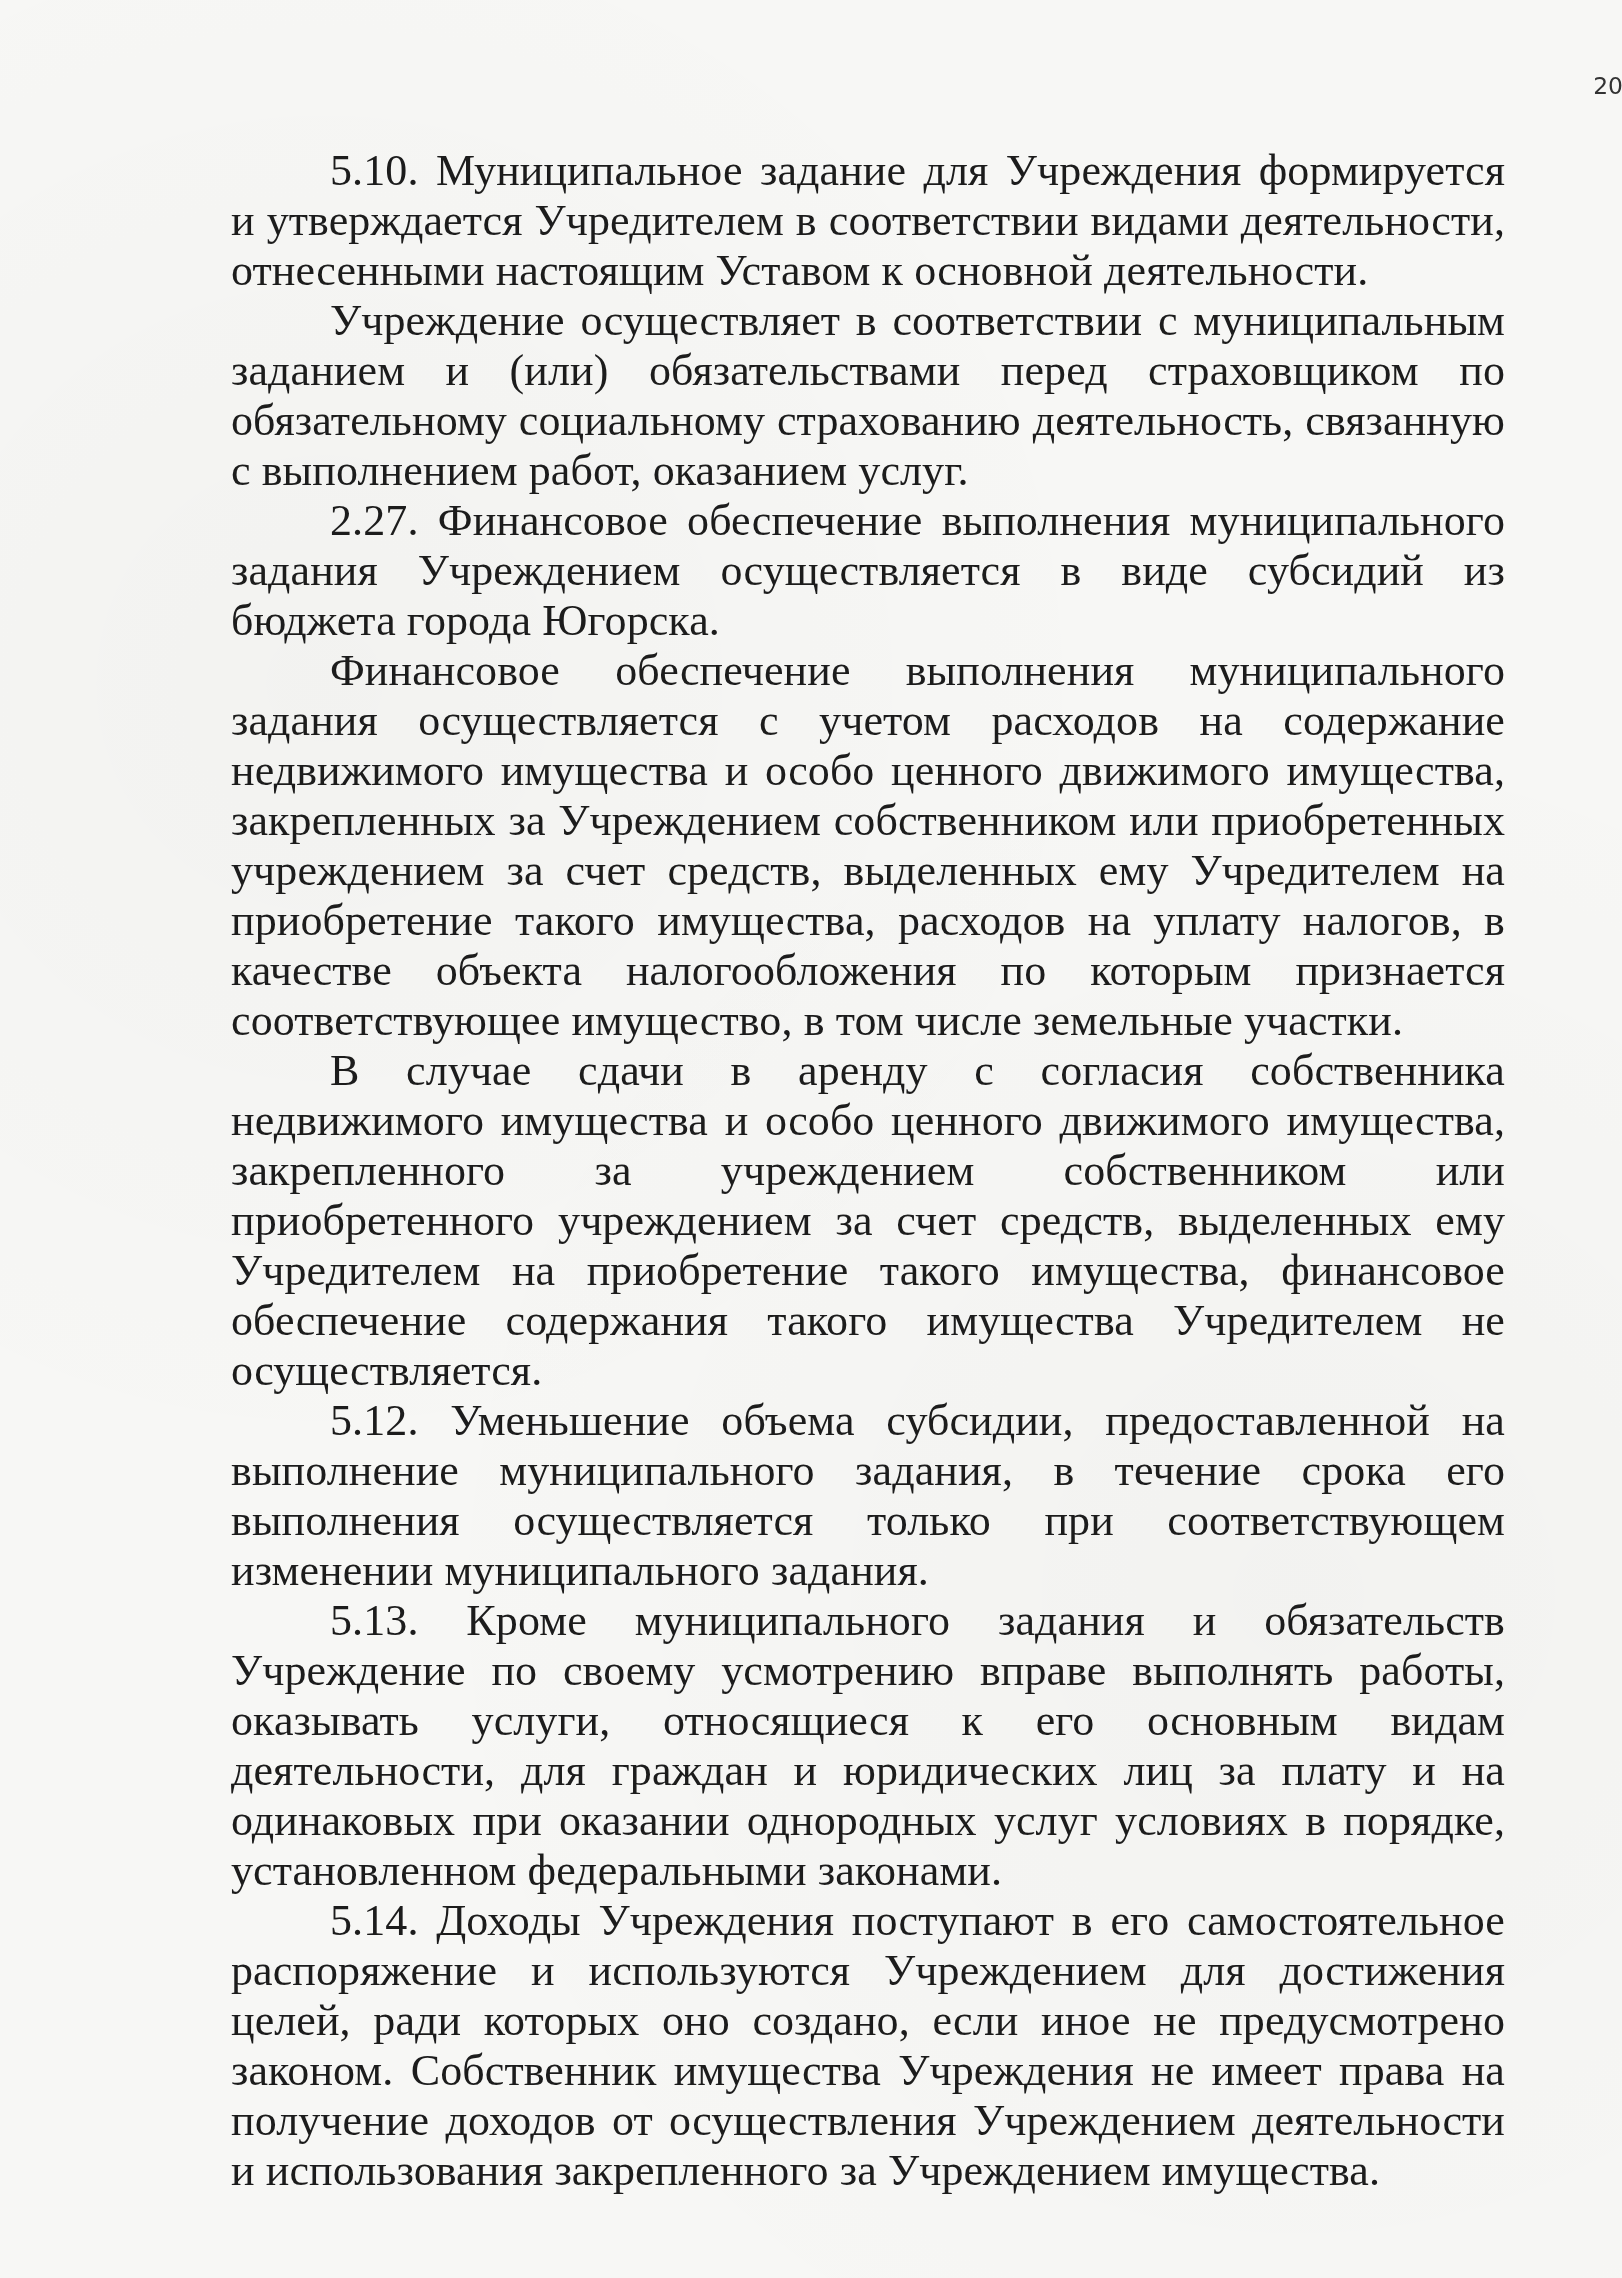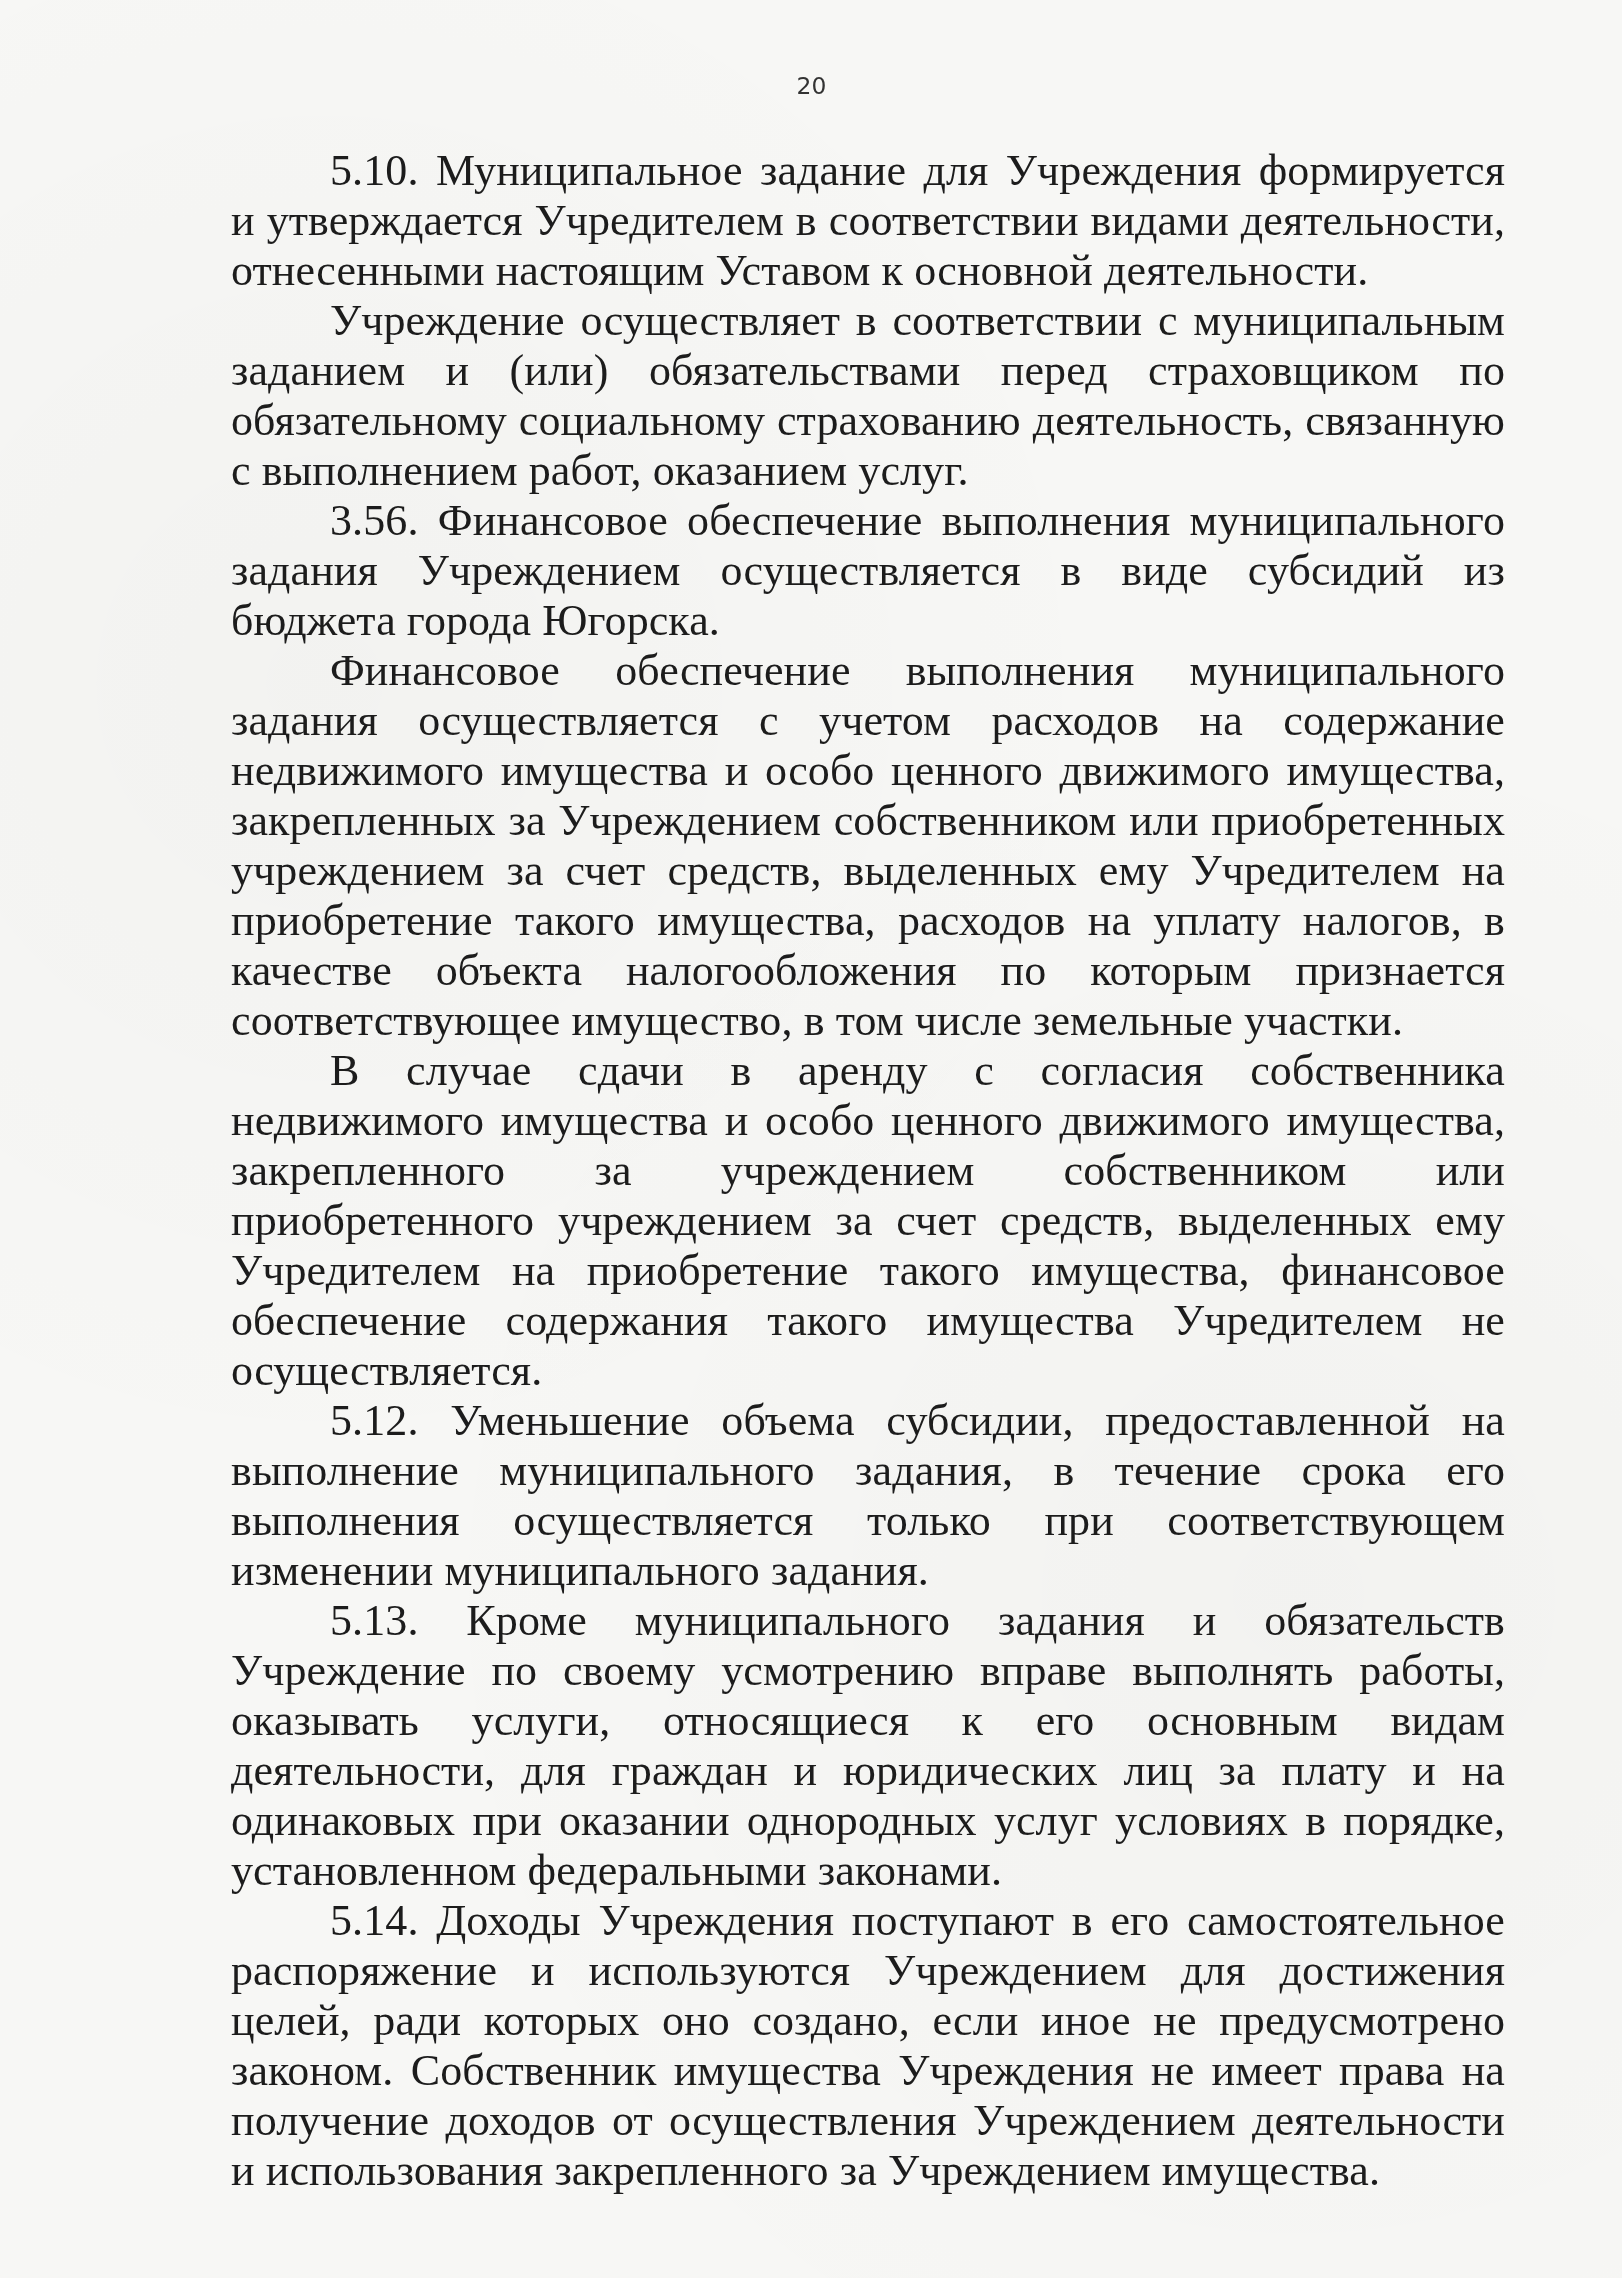--- a/index.html
+++ b/index.html
@@ -20,21 +20,21 @@
     background:
       radial-gradient(circle at 20% 30%, rgba(0,0,0,0.018) 0, rgba(0,0,0,0) 40%),
       radial-gradient(circle at 80% 70%, rgba(0,0,0,0.018) 0, rgba(0,0,0,0) 45%),
       #f7f7f5;
   }
   .page-number {
     position: absolute;
     top: 72px;
     left: 0;
     width: 1623px;
-    text-align: center;
+    text-align: right;
     font-family: "DejaVu Sans", sans-serif;
     font-size: 23.4px;
     color: #333;
   }
   .body-text {
     position: absolute;
     left: 231px;
     top: 146px;
     width: 1274px;
     font-family: "Liberation Serif", serif;
@@ -52,21 +52,21 @@
 </style>
 </head>
 <body>
 
 <div class="page">
   <div class="page-number">20</div>
 
   <div class="body-text">
     <p class="para">5.10. Муниципальное задание для Учреждения формируется и утверждается Учредителем в соответствии видами деятельности, отнесенными настоящим Уставом к основной деятельности.</p>
     <p class="para">Учреждение осуществляет в соответствии с муниципальным заданием и (или) обязательствами перед страховщиком по обязательному социальному страхованию деятельность, связанную с выполнением работ, оказанием услуг.</p>
-    <p class="para">3.56. Финансовое обеспечение выполнения муниципального задания Учреждением осуществляется в виде субсидий из бюджета города Югорска.</p>
+    <p class="para">2.27. Финансовое обеспечение выполнения муниципального задания Учреждением осуществляется в виде субсидий из бюджета города Югорска.</p>
     <p class="para">Финансовое обеспечение выполнения муниципального задания осуществляется с учетом расходов на содержание недвижимого имущества и особо ценного движимого имущества, закрепленных за Учреждением собственником или приобретенных учреждением за счет средств, выделенных ему Учредителем на приобретение такого имущества, расходов на уплату налогов, в качестве объекта налогообложения по которым признается соответствующее имущество, в том числе земельные участки.</p>
     <p class="para">В случае сдачи в аренду с согласия собственника недвижимого имущества и особо ценного движимого имущества, закрепленного за учреждением собственником или приобретенного учреждением за счет средств, выделенных ему Учредителем на приобретение такого имущества, финансовое обеспечение содержания такого имущества Учредителем не осуществляется.</p>
     <p class="para">5.12. Уменьшение объема субсидии, предоставленной на выполнение муниципального задания, в течение срока его выполнения осуществляется только при соответствующем изменении муниципального задания.</p>
     <p class="para">5.13. Кроме муниципального задания и обязательств Учреждение по своему усмотрению вправе выполнять работы, оказывать услуги, относящиеся к его основным видам деятельности, для граждан и юридических лиц за плату и на одинаковых при оказании однородных услуг условиях в порядке, установленном федеральными законами.</p>
     <p class="para">5.14. Доходы Учреждения поступают в его самостоятельное распоряжение и используются Учреждением для достижения целей, ради которых оно создано, если иное не предусмотрено законом. Собственник имущества Учреждения не имеет права на получение доходов от осуществления Учреждением деятельности и использования закрепленного за Учреждением имущества.</p>
   </div>
 </div>
 
 
 </body></html>

